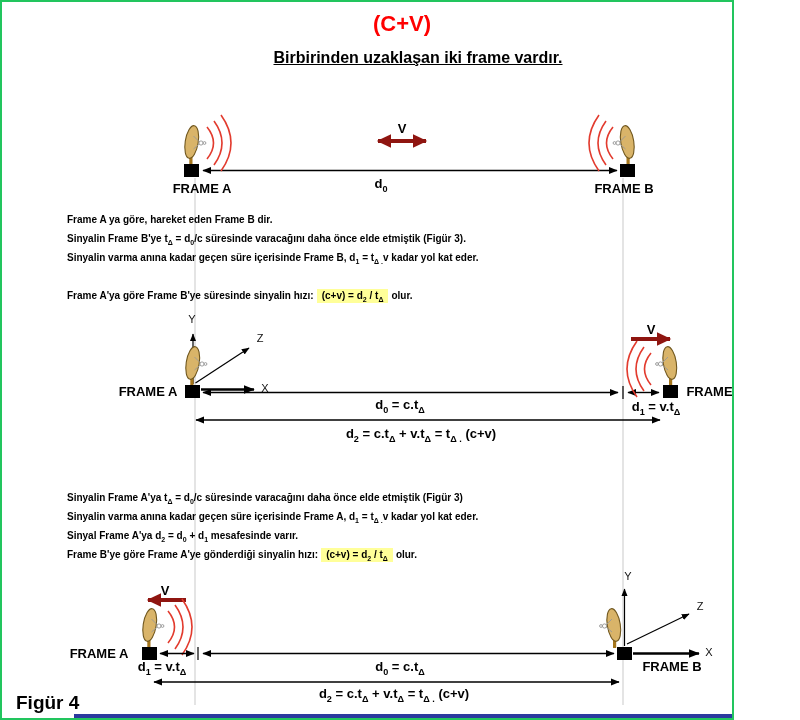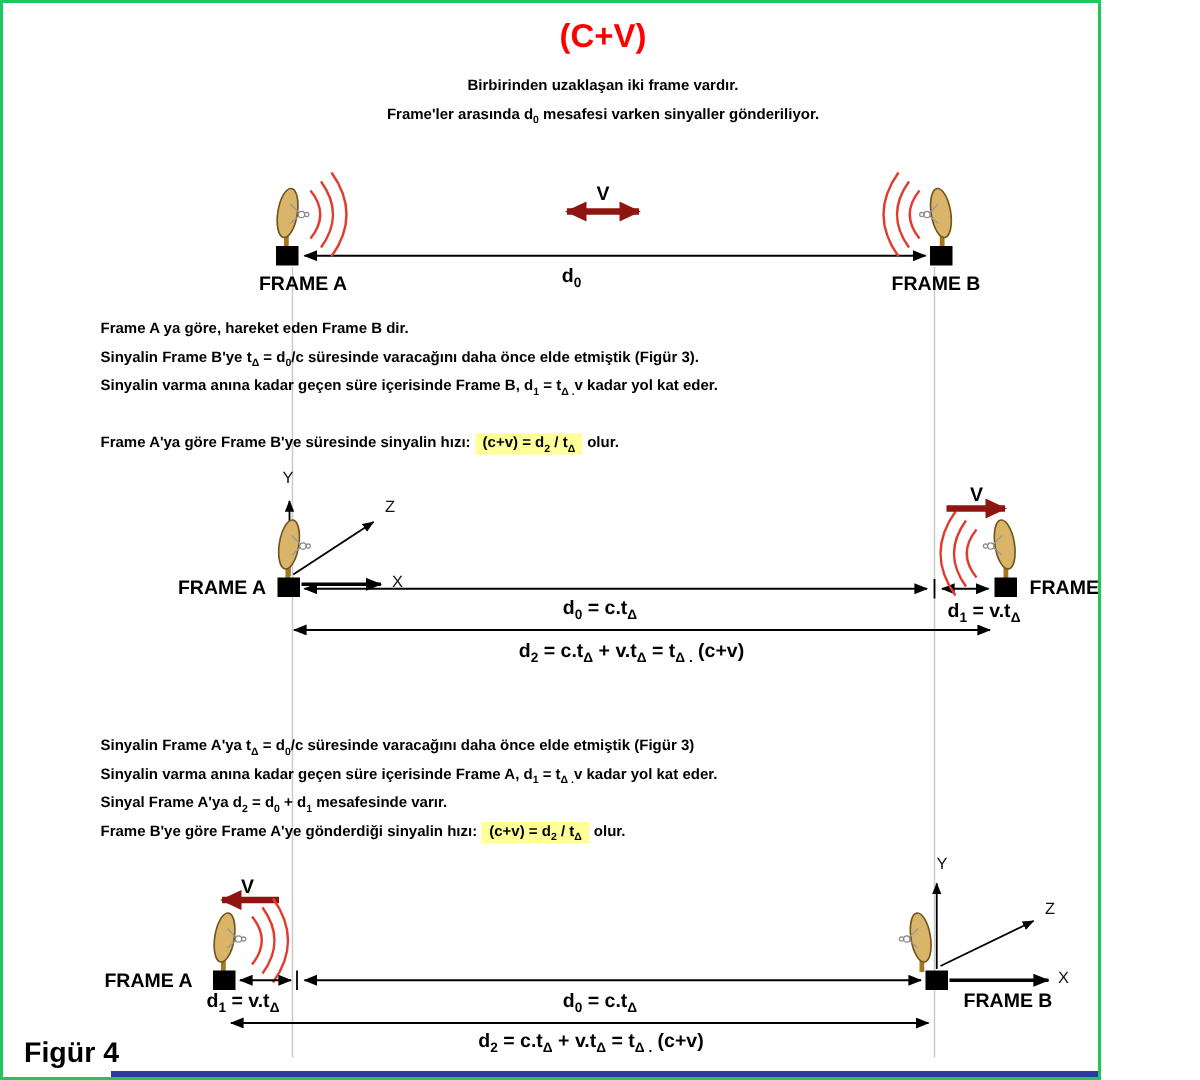--- a/index.html
+++ b/index.html
@@ -4,21 +4,21 @@
 <style>
   html,body { margin:0; padding:0; background:#fff; }
   .page {
     position:relative; width:734px; height:720px; box-sizing:border-box;
     background:#fff; border:2px solid #22c55e; overflow:hidden;
     font-family:"Liberation Sans", sans-serif; font-weight:bold; color:#000;
   }
   .abs { position:absolute; white-space:nowrap; line-height:15px; }
   .ctr { transform:translateX(-50%); }
   .title { left:400px; top:14px; font-size:22px; color:var(--accent-red,#f00); }
-  .sub  { left:400px; font-size:10px; }
+  .sub  { left:416px; font-size:16px;text-decoration:underline; }
   .para-line { left:65px; font-size:10px; }
   .lbl  { font-size:13px; }
   .axis { font-size:11px; font-weight:normal; color:#111; }
   .hl   { background:var(--highlight-yellow,#ffff99); padding:1px 5px 2px; margin-left:3px; margin-right:3px; }
   .fig-label { left:14px; top:693px; font-size:19px; }
   sub { font-size:0.7em; }
   svg.overlay { position:absolute; left:0; top:0; }
   .bottom-bar { position:absolute; left:72px; top:712px; width:724px; height:6px; background:var(--bottom-bar-blue,#2b3a9e); }
 </style>
 </head>
@@ -105,21 +105,20 @@
       <line x1="622.5" y1="644" x2="622.5" y2="587" stroke="#000" stroke-width="1.2" marker-end="url(#ab)"></line>
       <line x1="625" y1="642" x2="687" y2="612" stroke="#000" stroke-width="1.2" marker-end="url(#ab)"></line>
       <line x1="631" y1="651.5" x2="697" y2="651.5" stroke="#000" stroke-width="2.4" marker-end="url(#ax)"></line>
       <use href="#ant-r" transform="translate(612,646) scale(-1,1)"></use>
       <line x1="152" y1="680" x2="617" y2="680" stroke="#000" stroke-width="1.4" marker-start="url(#ab)" marker-end="url(#ab)"></line>
     </g>
   </svg>
 
   <div class="abs ctr title">(C+V)</div>
   <div class="abs ctr sub" style="top:48px">Birbirinden uzaklaşan iki frame vardır.</div>
-  <div class="abs ctr sub" style="top:67px">Frame'ler arasında d<sub>0</sub> mesafesi varken sinyaller gönderiliyor.</div>
 
   <div class="abs ctr lbl" style="left:400px; top:119px">V</div>
   <div class="abs ctr lbl" style="left:200px; top:179px">FRAME A</div>
   <div class="abs ctr lbl" style="left:622px; top:179px">FRAME B</div>
   <div class="abs ctr lbl" style="left:379px; top:174px">d<sub>0</sub></div>
 
   <div class="abs para-line" style="top:210px">Frame A ya göre, hareket eden Frame B dir.</div>
   <div class="abs para-line" style="top:229px">Sinyalin Frame B'ye t<sub>Δ</sub> = d<sub>0</sub>/c süresinde varacağını daha önce elde etmiştik (Figür 3).</div>
   <div class="abs para-line" style="top:248px">Sinyalin varma anına kadar geçen süre içerisinde Frame B, d<sub>1</sub> = t<sub>Δ .</sub>v kadar yol kat eder.</div>
   <div class="abs para-line" style="top:286px">

